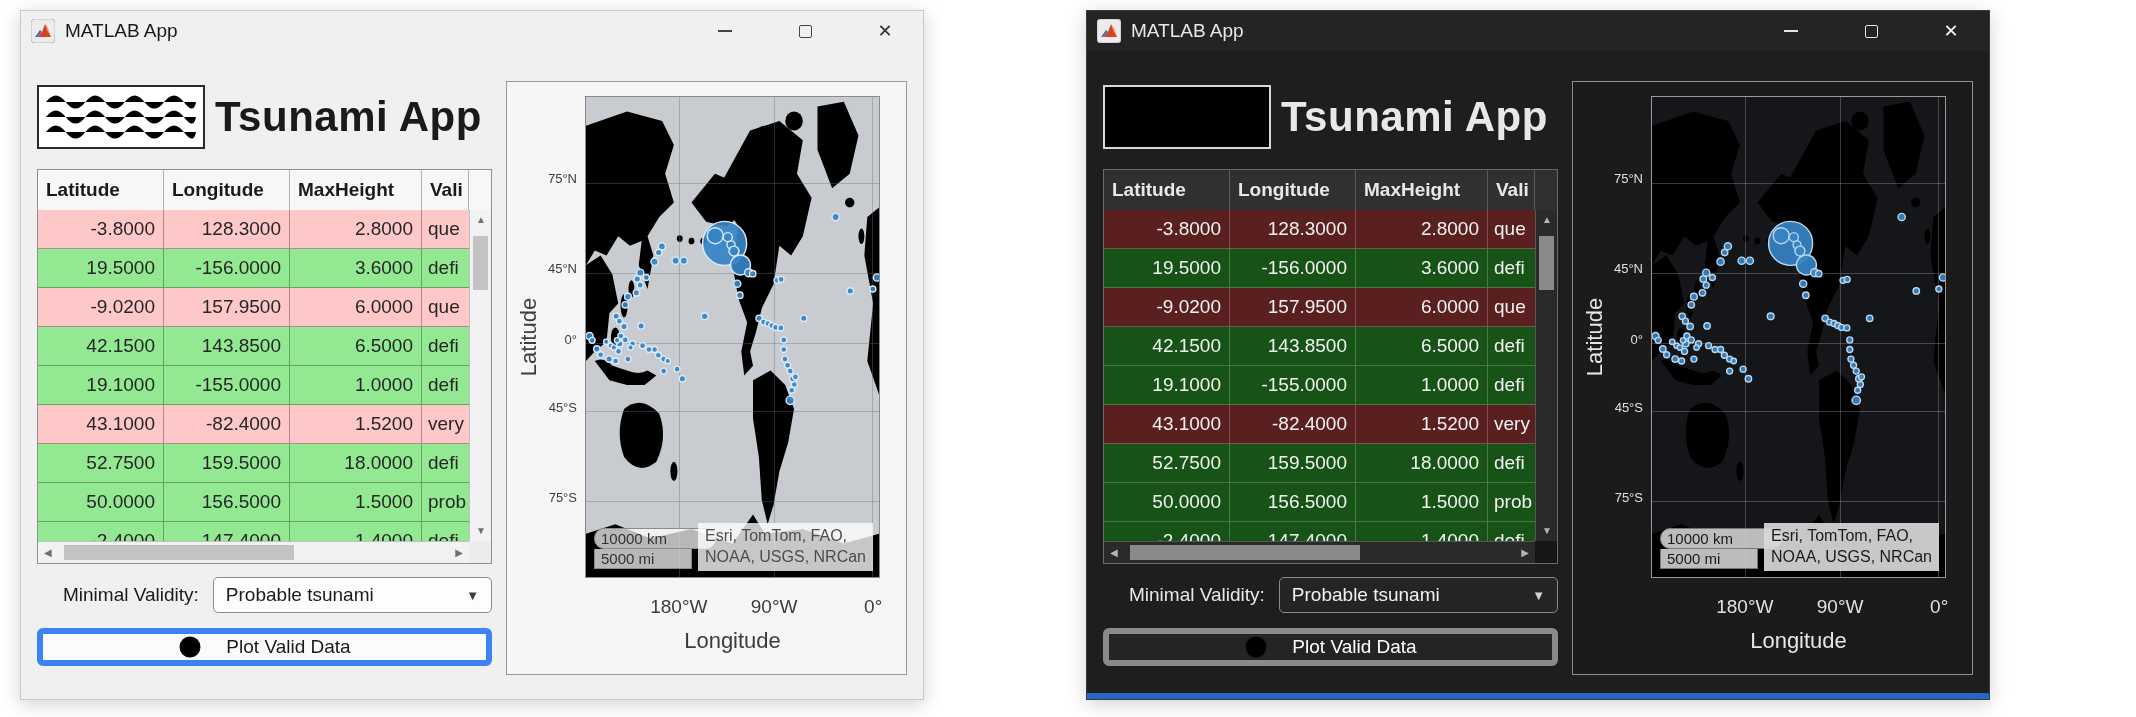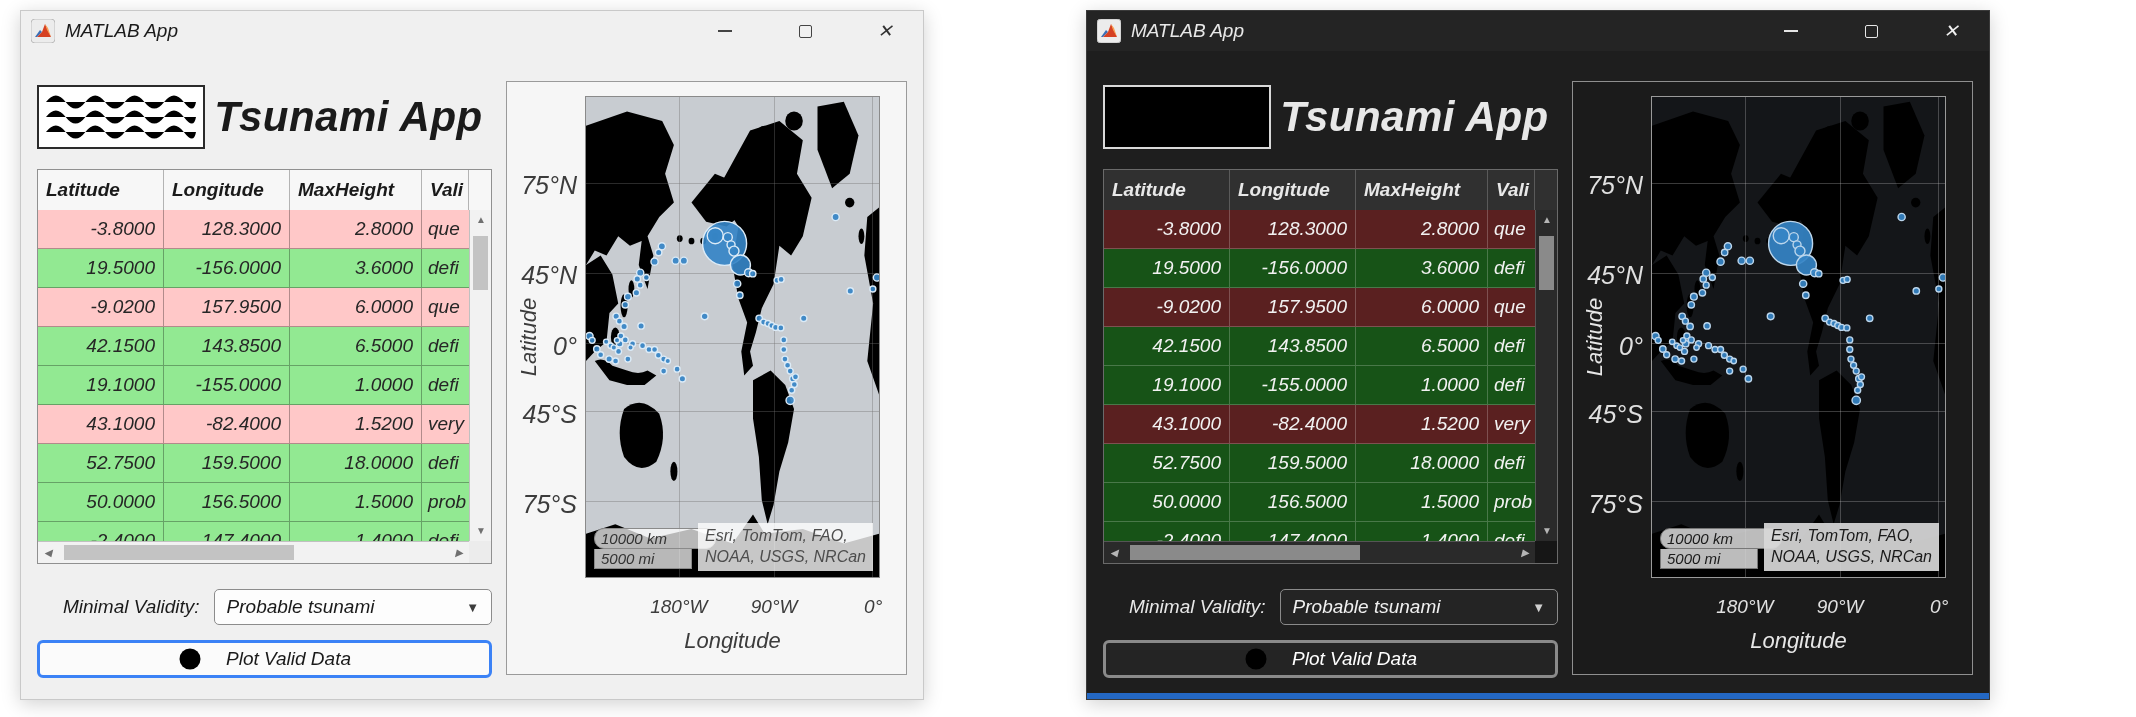--- a/index.html
+++ b/index.html
@@ -1,20 +1,20 @@
 <!DOCTYPE html>
 <html><head>
 <meta charset="utf-8">
 <style>
   html,body{margin:0;padding:0;background:#ffffff;font-family:"Liberation Sans", sans-serif;}
   .stage{position:relative;width:2136px;height:717px;background:#ffffff;overflow:hidden;}
 
   
   .win{position:absolute;top:10px;width:904px;height:690px;box-sizing:border-box;
-       border:1px solid #c9c9c9;box-shadow:0 4px 18px rgba(0,0,0,.18);overflow:hidden;font-style:italic;}
+       border:1px solid #c9c9c9;box-shadow:0 4px 18px rgba(0,0,0,.18);overflow:hidden;}
   .win.light{background:#f0f0f0;color:#1a1a1a;left:20px;}
   .win.dark{background:#1e1e1e;color:#e8e8e8;left:1086px;border-color:#3a3a3a;}
   .win.dark::after{content:"";position:absolute;left:0;right:0;bottom:0;height:6px;background:#2468c4;}
 
   .titlebar{height:40px;display:flex;align-items:center;padding:0 10px;box-sizing:border-box;}
   .win.light .titlebar{background:#f0f0f0;}
   .win.dark .titlebar{background:#242424;}
   .app-ico{width:24px;height:24px;margin-right:10px;display:inline-flex;}
   .t-title{font-size:19px;}
   .caption{margin-left:auto;display:flex;align-items:center;gap:52px;padding-right:14px;}
@@ -71,28 +71,28 @@
   .win.dark .hscroll{background:#2a2a2a;border-top-color:#555;}
   .scorner{position:absolute;right:0;bottom:0;width:22px;height:22px;background:#ececec;}
   .win.dark .scorner{background:#161616;}
   .sarrow{position:absolute;color:#707070;font-size:10px;line-height:10px;}
   .win.dark .sarrow{color:#b5b5b5;}
   .vthumb{position:absolute;left:3px;right:3px;top:26px;height:54px;background:#c3c3c3;}
   .hthumb{position:absolute;top:3px;bottom:3px;left:26px;width:230px;background:#c3c3c3;}
   .win.dark .vthumb,.win.dark .hthumb{background:#8a8a8a;}
 
   
-  .ctl-row{display:flex;align-items:center;margin-top:24px;height:38px;}
+  .ctl-row{display:flex;align-items:center;margin-top:12px;height:38px;}
   .ctl-label{margin-left:26px;font-size:19px;}
   .dropdown{flex:1;margin-left:14px;height:36px;box-sizing:border-box;border:1px solid #8c8c8c;border-radius:5px;
             background:#fdfdfd;display:flex;align-items:center;padding:0 12px;font-size:19px;cursor:default;}
   .win.dark .dropdown{background:#242424;border-color:#8a8a8a;color:#f0f0f0;}
   .dd-arrow{margin-left:auto;font-size:13px;color:#3c3c3c;}
   .win.dark .dd-arrow{color:#d0d0d0;}
-  .plot-btn{margin-top:14px;width:455px;height:38px;box-sizing:border-box;border:3px solid #3b82f6;border-radius:6px;
+  .plot-btn{margin-top:14px;width:455px;height:38px;box-sizing:border-box;border:6px solid #3b82f6;border-radius:6px;
             background:#fbfbfb;display:flex;align-items:center;justify-content:center;gap:24px;font-size:19px;cursor:default;}
   .win.dark .plot-btn{background:#242424;border-color:#8a8a8a;color:#ffffff;}
   .chk{width:24px;height:24px;display:inline-flex;}
 
   
   .map-panel{position:relative;flex:1;height:594px;margin-top:30px;box-sizing:border-box;
              border:1px solid #9a9a9a;background:#f6f6f6;}
   .win.dark .map-panel{background:#1b1b1b;border-color:#8f8f8f;}
   .map-area{position:absolute;left:78px;top:14px;right:26px;bottom:96px;
             border:1px solid #8a8a8a;box-sizing:border-box;overflow:hidden;background:#c8ccd1;}
@@ -108,21 +108,21 @@
 
   .scalebar{position:absolute;left:8px;bottom:8px;font-size:15px;color:#333;}
   .scalebar .sb{box-sizing:border-box;border:1px solid #8a8a8a;background:rgba(255,255,255,.72);padding:1px 6px;}
   .scalebar .sb.km{width:122px;border-radius:10px;}
   .scalebar .sb.mi{width:98px;border-top:none;}
   .win.dark .scalebar .sb{background:rgba(214,214,214,.88);color:#1a1a1a;border-color:#777;}
   .attrib{position:absolute;right:6px;bottom:6px;background:rgba(255,255,255,.78);color:#4d4d4d;
           font-size:16px;line-height:1.3;padding:3px 7px;}
   .win.dark .attrib{background:rgba(216,216,216,.92);color:#1a1a1a;}
 
-  .lat-tick{position:absolute;left:4px;width:66px;text-align:right;font-size:25px;color:#3c3c3c;}
+  .lat-tick{position:absolute;left:4px;width:66px;text-align:right;font-size:13px;color:#3c3c3c;}
   .lon-tick{position:absolute;bottom:56px;transform:translateX(-50%);font-size:19px;color:#3c3c3c;white-space:nowrap;}
   .win.dark .lat-tick,.win.dark .lon-tick{color:#e0e0e0;}
   .ylabel{position:absolute;left:-26px;width:96px;text-align:center;font-size:22px;color:#3c3c3c;
           top:calc(14px + (100% - 110px)*0.5);transform:translateY(-50%) rotate(-90deg);}
   .xlabel{position:absolute;bottom:20px;left:calc(78px + (100% - 104px)*0.5);transform:translateX(-50%);
           font-size:22px;color:#3c3c3c;}
   .win.dark .ylabel,.win.dark .xlabel{color:#e6e6e6;}
 </style>
 </head>
 <body>

